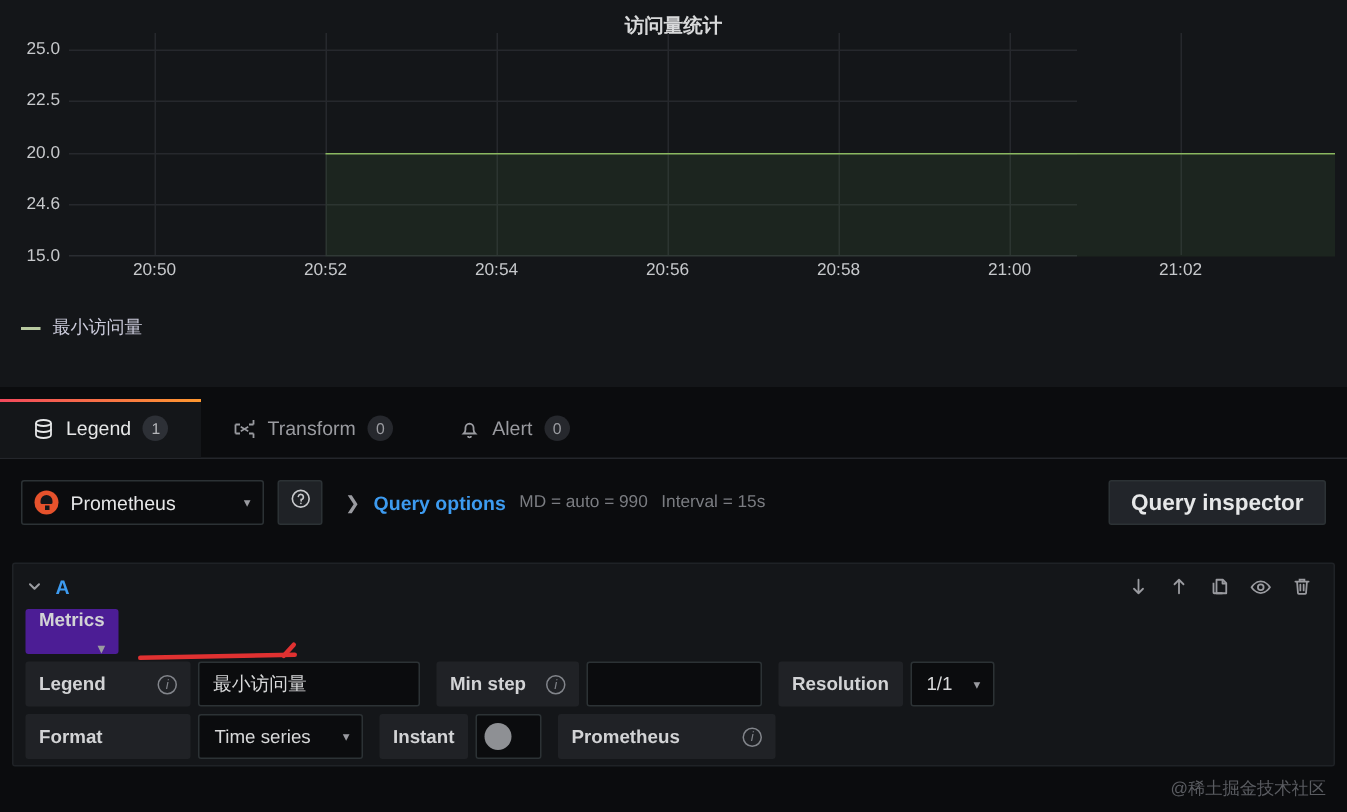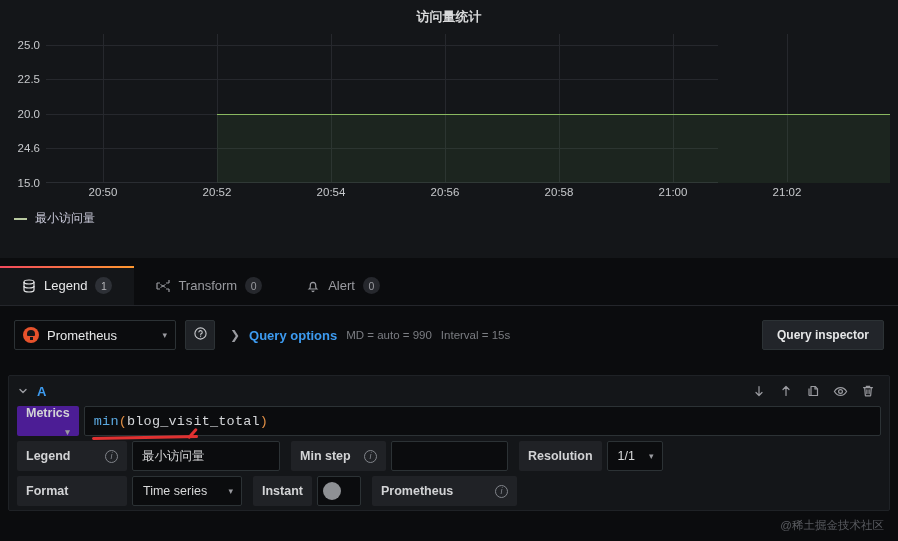--- a/index.html
+++ b/index.html
@@ -14,21 +14,21 @@
 
   
   .panel {
     position: absolute; left: 0; top: 0; width: 898px; height: 258px;
     background: #141619;
   }
   .panel-title {
     position: absolute; left: 0; top: 8px; width: 898px;
     text-align: center; font-size: 13px; font-weight: bold; color: #d8d9da;
   }
-  .plot-wrap { position: absolute; left: 0; top: 34px; width: 726px; height: 160px; }
+  .plot-wrap { position: absolute; left: 0; top: 22px; width: 726px; height: 160px; }
 
   .y-axis { position: absolute; left: 0; top: 0; width: 46px; height: 160px; }
   .y-tick {
     position: absolute; right: 6px; font-size: 11.5px; color: #c7c9cc;
     transform: translateY(-50%); white-space: nowrap;
   }
   .plot {
     position: absolute; left: 46px; top: 0; right: 8px; height: 149px;
     border-bottom: 1px solid #2a2d32;
   }
@@ -114,21 +114,21 @@
   }
   .qopts {
     display: flex; align-items: center; gap: 9px; margin-left: 6px;
   }
   .qopts .chev { color: #9a9ba0; font-size: 12px; }
   .qopts-label { color: #3d9bf0; font-size: 13px; font-weight: bold; cursor: pointer; }
   .qopts-meta { color: #7b7d82; font-size: 11.5px; }
   .query-inspector {
     margin-left: auto; height: 30px; padding: 0 14px;
     background: #22252a; border: 1px solid #2c3235; border-radius: 2px;
-    display: flex; align-items: center; font-size: 12px;
+    display: flex; align-items: center; font-size: 15px;
     color: #e6e7e8; font-weight: bold; cursor: pointer;
   }
 
   
   .qe {
     position: absolute; left: 8px; top: 375px; width: 882px; height: 136px;
     background: #141619; border: 1px solid #1f2226; border-radius: 2px;
   }
   .qe-head {
     height: 30px; display: flex; align-items: center; padding: 0 8px; gap: 8px;
@@ -350,26 +350,20 @@
           </svg>
         </span>
       </span>
     </div>
 
     <div class="row">
       <div class="metrics-btn">
         <span>Metrics</span>
         <span class="caret">▾</span>
       </div>
-      <div class="code-input">
-        <span class="tok-fn">min</span>
-          <span class="tok-paren">(</span>
-          <span class="tok-id">blog_visit_total</span>
-          <span class="tok-paren">)</span>
-      </div>
     </div>
 
     <div class="row">
       <div class="fld-label seg" style="width:110px">
         <span>Legend</span>
         <span class="info-i" style="margin-left:auto">i</span>
       </div>
       <div class="input" style="width:148px">最小访问量</div>
 
       <div class="fld-label seg" style="width:95px; margin-left:6px">

